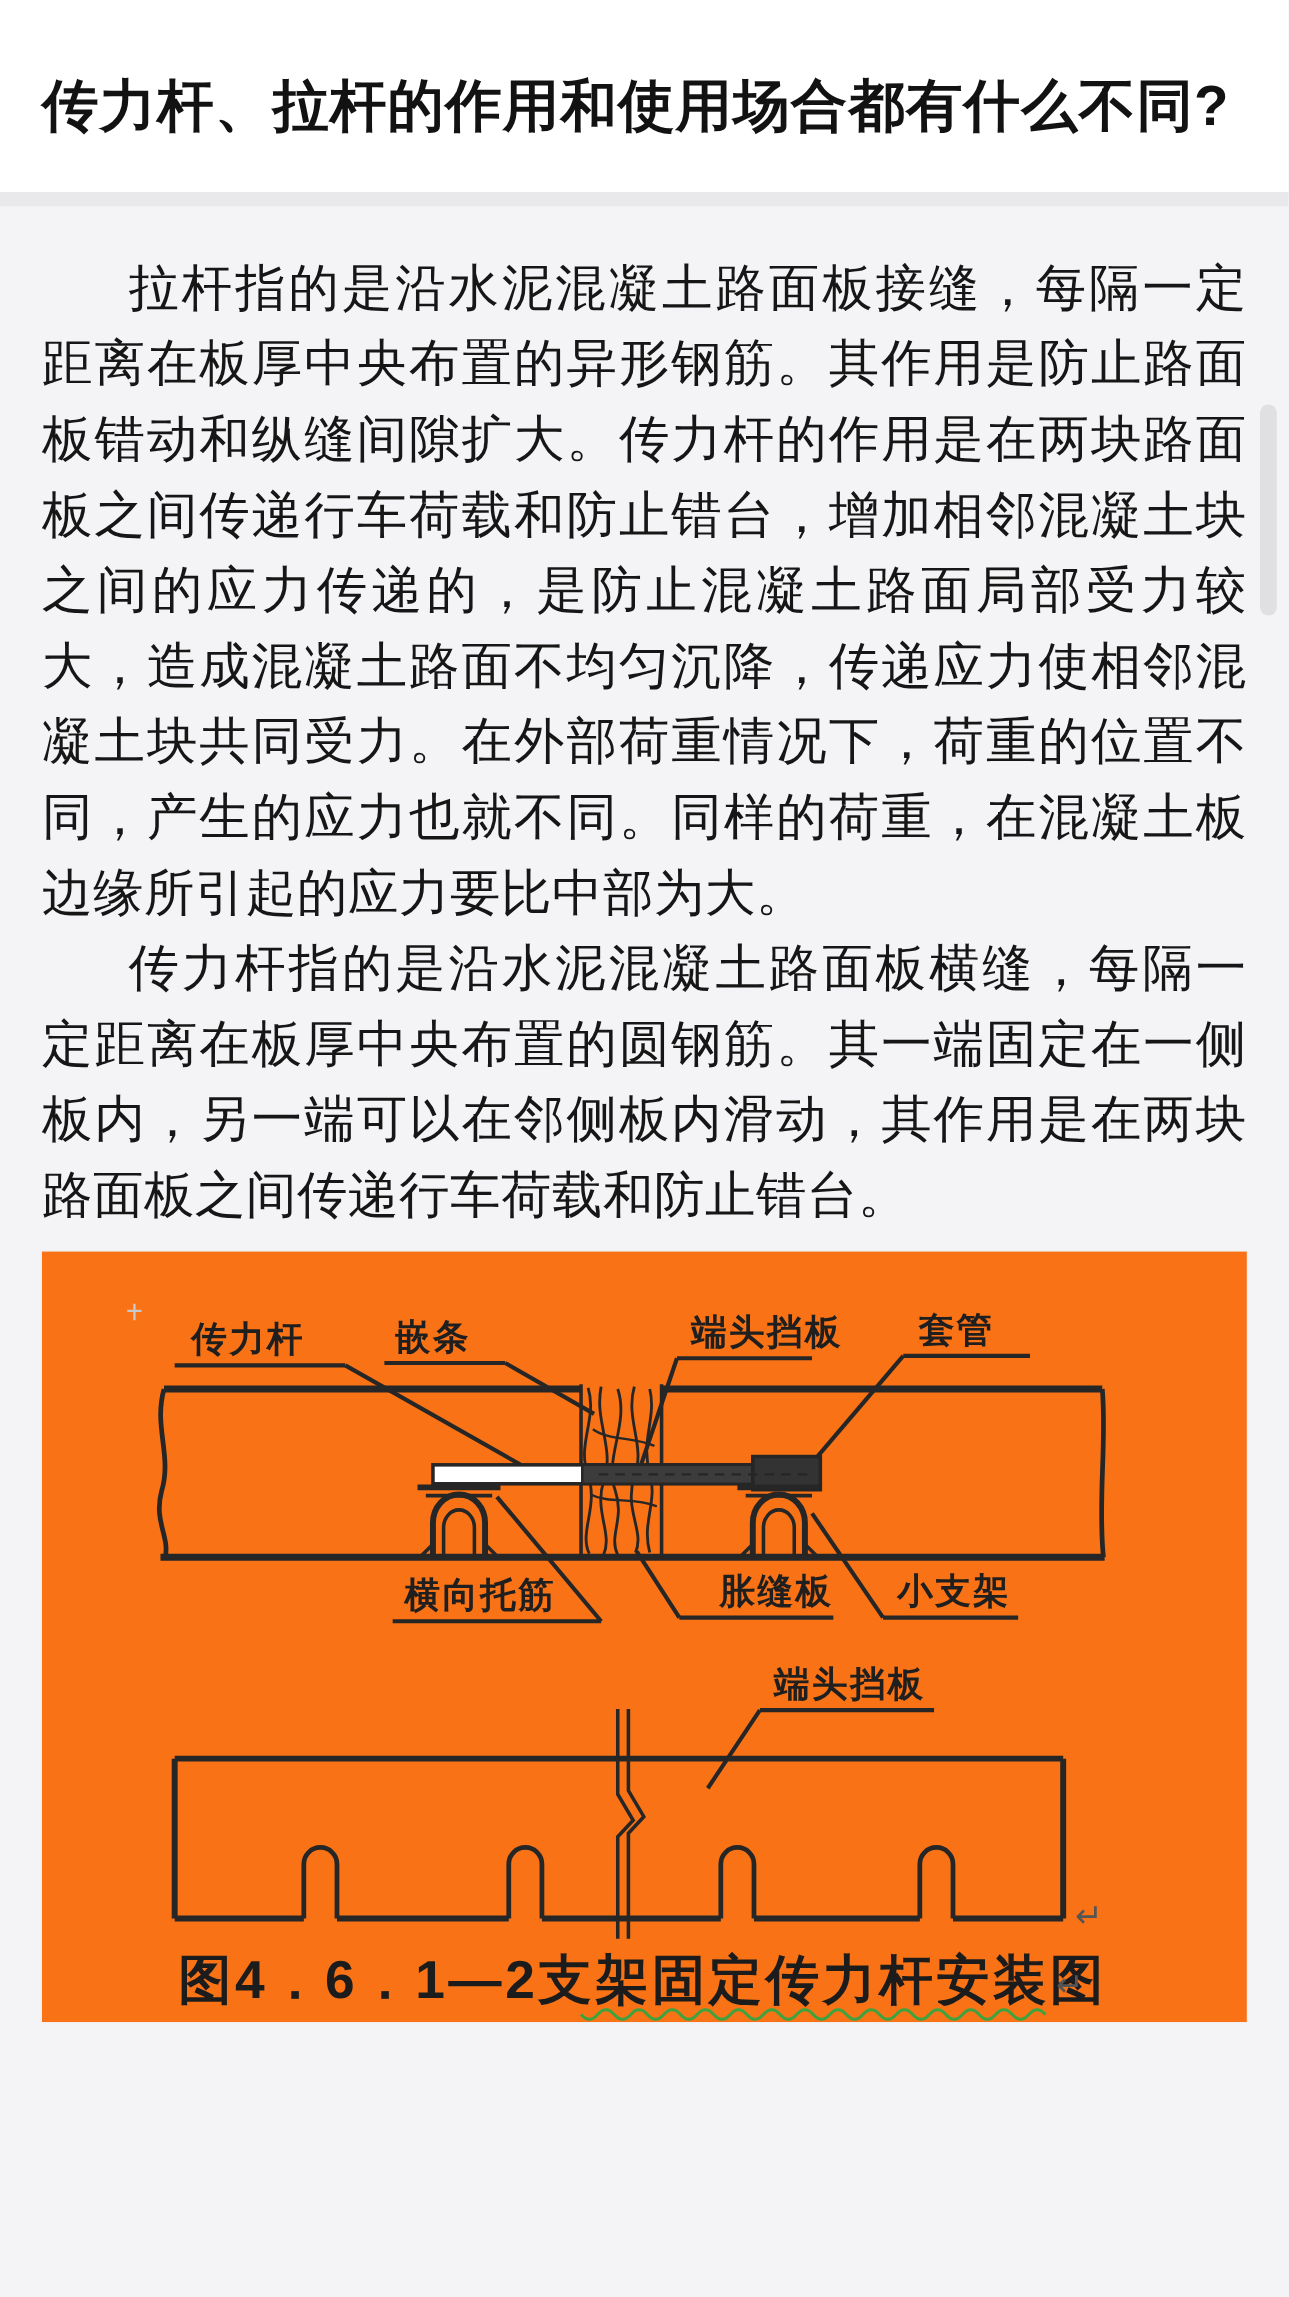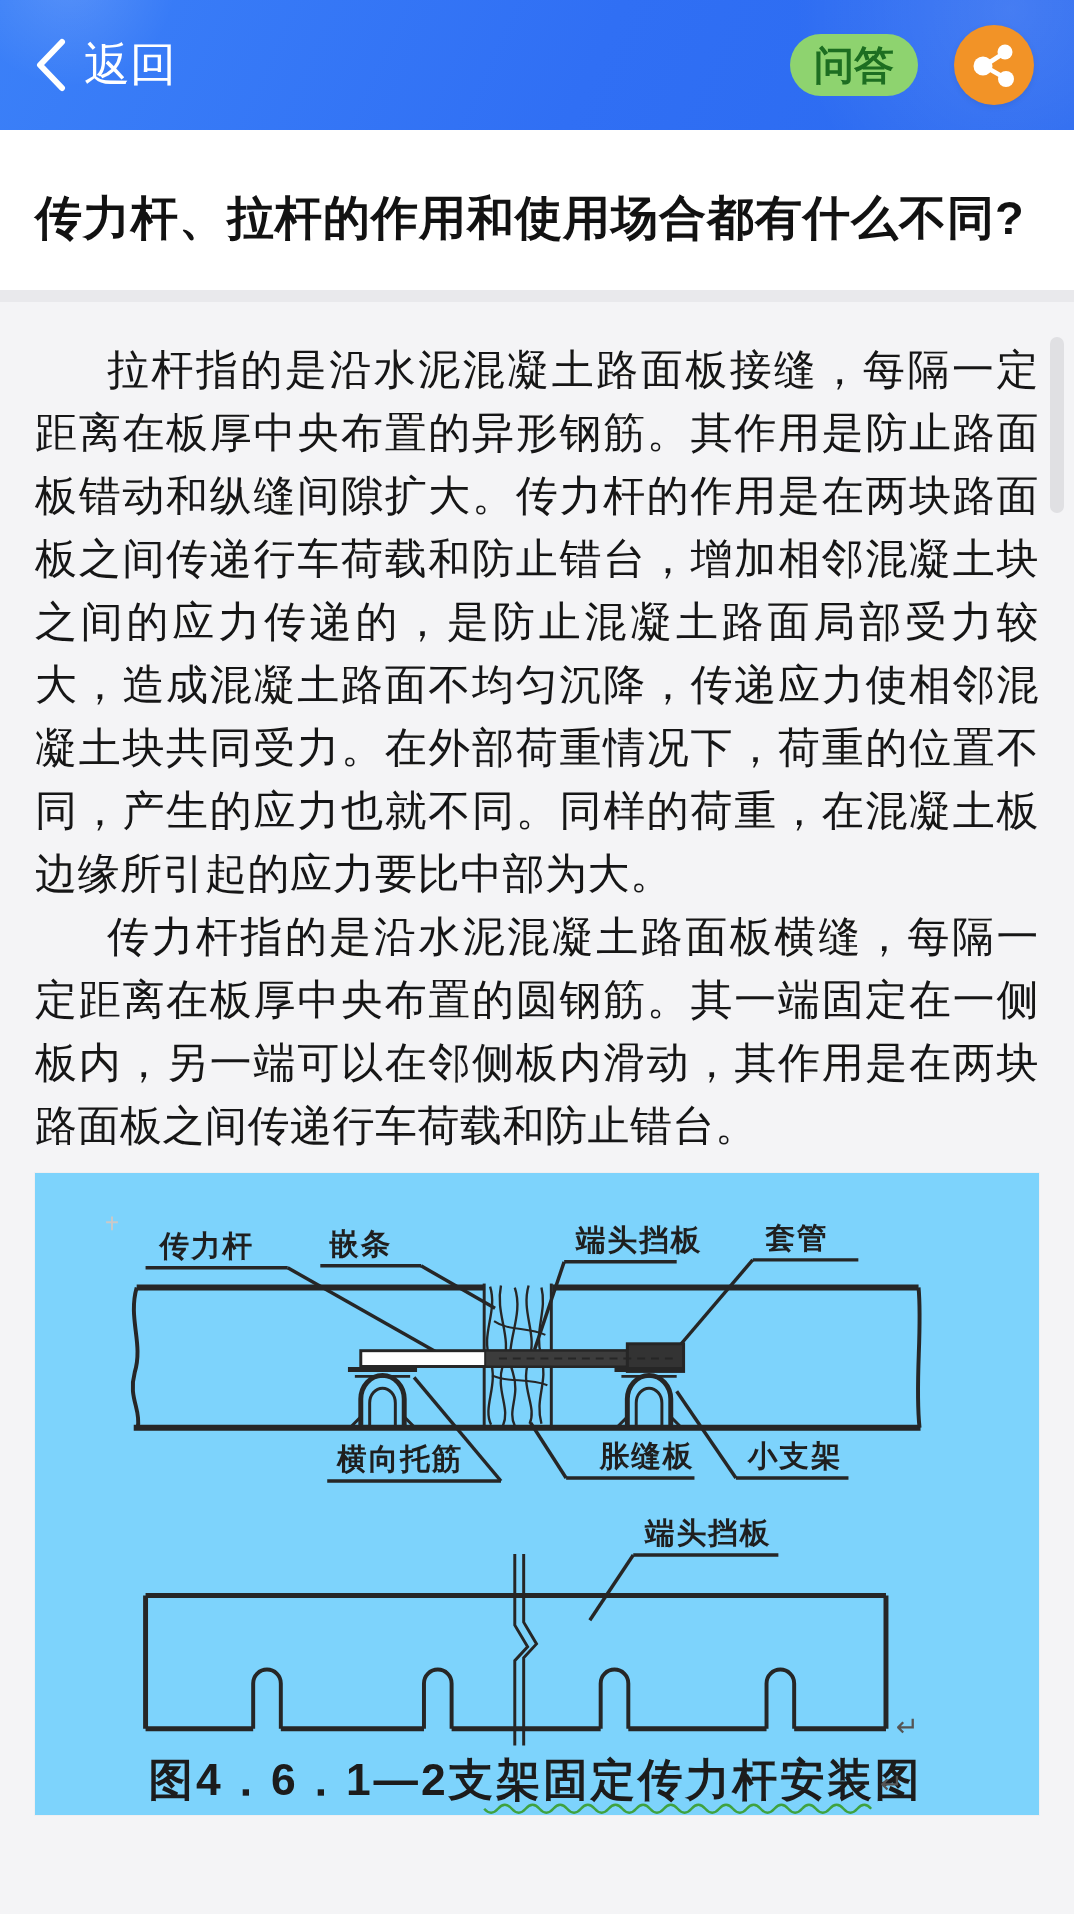--- a/index.html
+++ b/index.html
@@ -38,59 +38,39 @@
   }
   .divider-band{height:12px;background:#e9e9ec;}
   
   .content{background:#f4f4f6;padding:36px 35px 0 35px;box-sizing:border-box;}
   .content p{
     margin:0;font-size:42px;line-height:63px;color:#161616;
     text-align:justify;text-indent:72px;letter-spacing:.5px;
   }
   
   .figure-box{
-    margin:16px -5px 0 -5px;background:#7dd3fc;
+    margin:16px -5px 0 -5px;background:#f97316;
     box-shadow:0 0 0 1px rgba(0,0,0,.02);
   }
   .figure-box svg{display:block;width:100%;height:auto;}
   .diagram-label{font-size:30px;font-weight:600;fill:#1f1f1f;letter-spacing:2px;}
   .diagram-caption{font-size:45px;font-weight:600;fill:#1c1c1c;letter-spacing:3px;}
   .return-mark{font-size:28px;fill:#555;}
   .dline{stroke:#262626;fill:none;}
   
   .scroll-thumb{
     position:absolute;right:10px;top:337px;width:14px;height:176px;
     background:#e0e0e3;border-radius:7px;
   }
 </style>
 </head>
 <body>
 
 <div class="screen">
 
-  <header class="navbar">
-    <div class="back">
-      <svg class="back-chevron" viewBox="0 0 34 54">
-        <polyline points="28,4 6,27 28,50" stroke="#ffffff" stroke-width="6" fill="none" stroke-linecap="round" stroke-linejoin="round"></polyline>
-      </svg>
-      <span>返回</span>
-    </div>
-    <div class="header-right">
-      <button class="pill">问答</button>
-      <button class="share">
-        <svg width="46" height="46" viewBox="0 0 46 46">
-          <line x1="13" y1="24" x2="33" y2="11" stroke="#fff" stroke-width="4.5"></line>
-          <line x1="13" y1="24" x2="34" y2="36" stroke="#fff" stroke-width="4.5"></line>
-          <circle cx="12" cy="24" r="9.5" fill="#fff"></circle>
-          <circle cx="34" cy="10" r="7.5" fill="#fff"></circle>
-          <circle cx="35" cy="37" r="8" fill="#fff"></circle>
-        </svg>
-      </button>
-    </div>
-  </header>
 
   <section class="title-card">
     <h1>传力杆、拉杆的作用和使用场合都有什么不同?</h1>
   </section>
 
   <div class="divider-band"></div>
 
   <main class="content">
     <p>拉杆指的是沿水泥混凝土路面板接缝，每隔一定距离在板厚中央布置的异形钢筋。其作用是防止路面板错动和纵缝间隙扩大。传力杆的作用是在两块路面板之间传递行车荷载和防止错台，增加相邻混凝土块之间的应力传递的，是防止混凝土路面局部受力较大，造成混凝土路面不均匀沉降，传递应力使相邻混凝土块共同受力。在外部荷重情况下，荷重的位置不同，产生的应力也就不同。同样的荷重，在混凝土板边缘所引起的应力要比中部为大。</p>
     <p>传力杆指的是沿水泥混凝土路面板横缝，每隔一定距离在板厚中央布置的圆钢筋。其一端固定在一侧板内，另一端可以在邻侧板内滑动，其作用是在两块路面板之间传递行车荷载和防止错台。</p>

